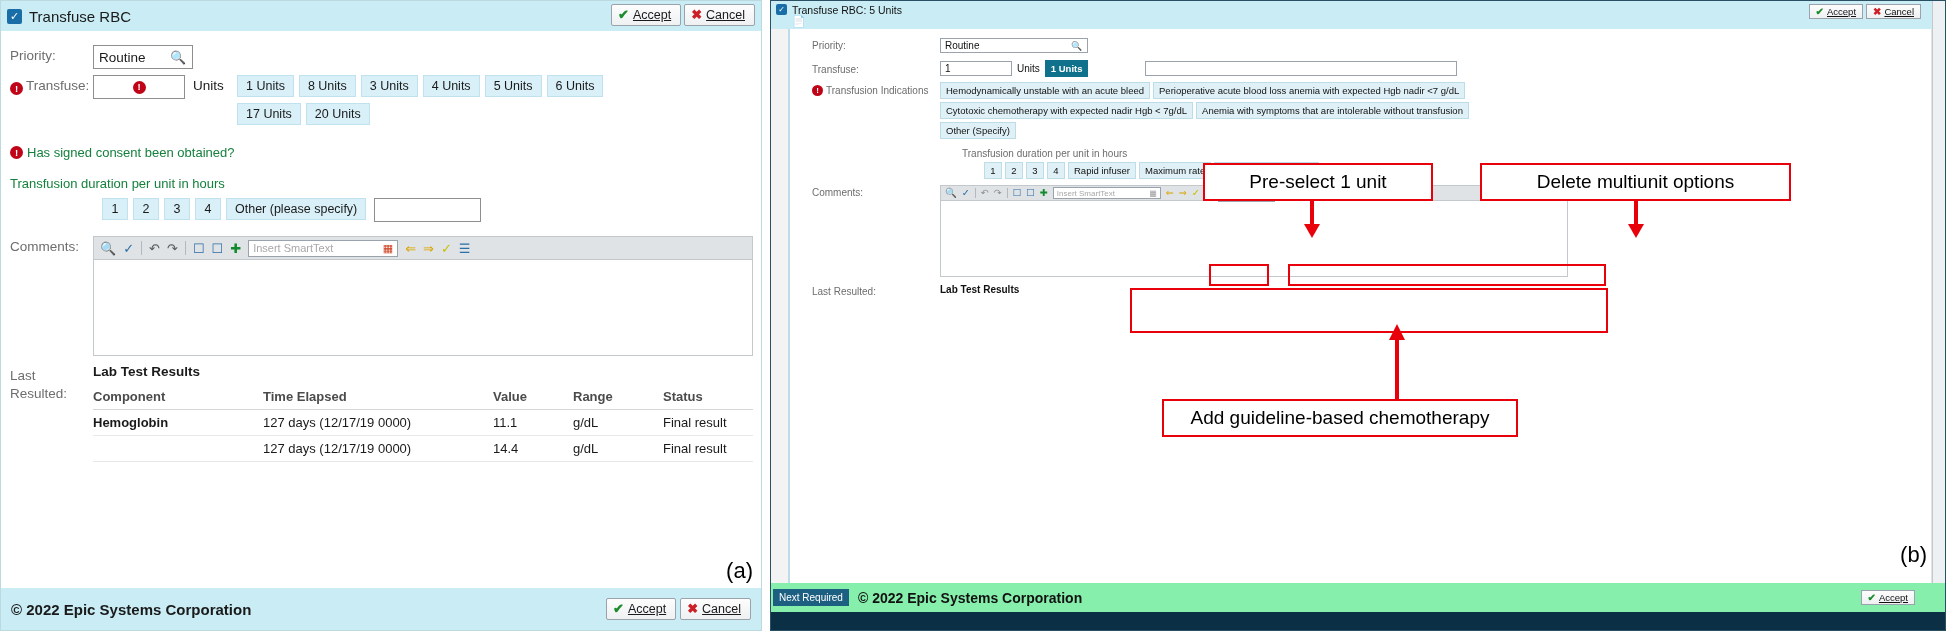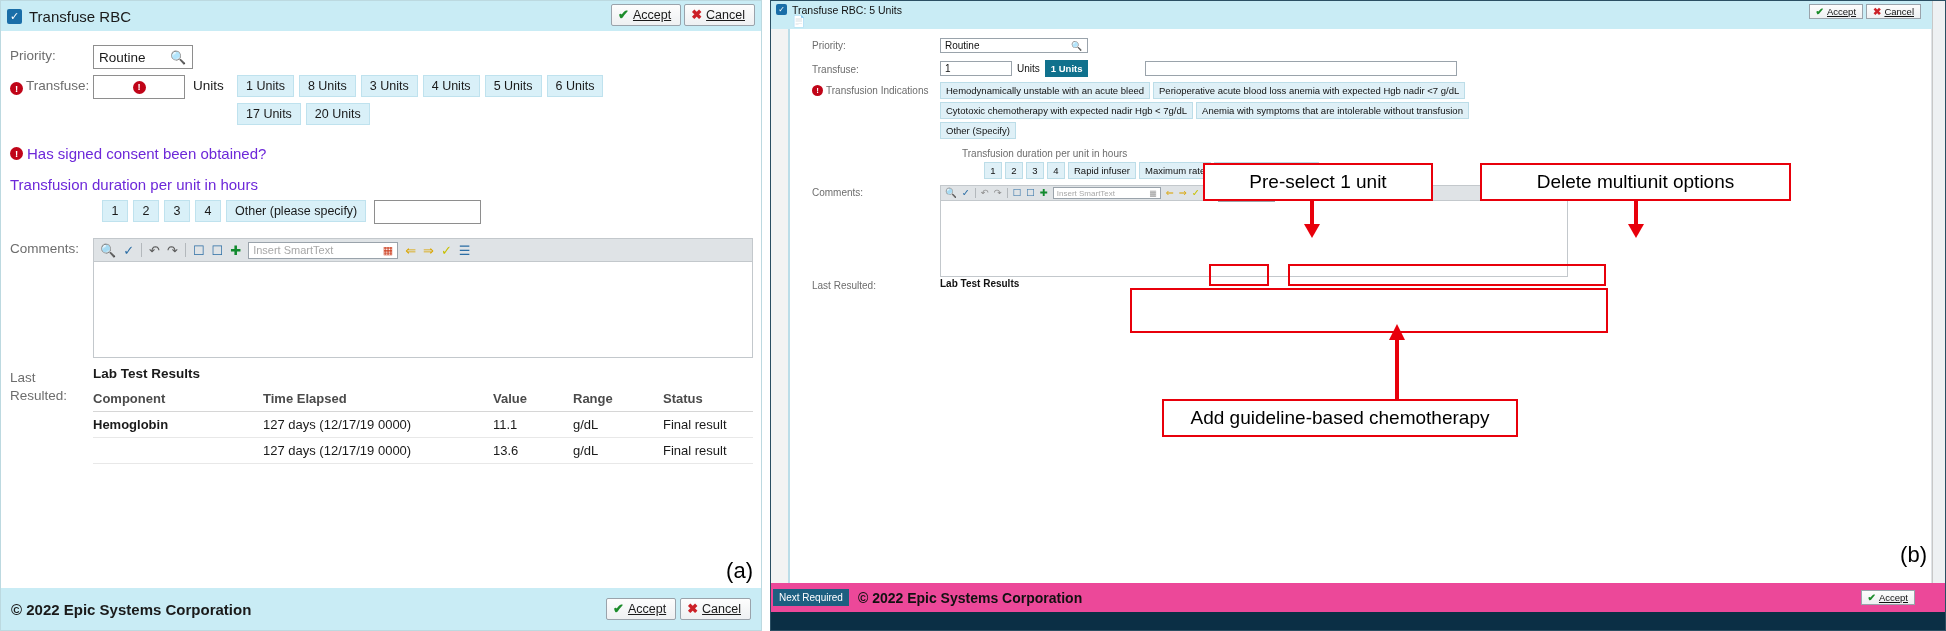--- a/index.html
+++ b/index.html
@@ -48,21 +48,21 @@
     display:flex; align-items:center; padding:0 5px;
     font-size:13.5px; color:#1a1a1a; position:relative;
   }
   .mag { margin-left:auto; color:#4a4a4a; font-size:13px; }
   .opt {
     background:#d9f0f8; border:1px solid #bfe2ee; color:#1a1a1a;
     font-size:12.5px; padding:3px 8px; margin-right:5px; margin-bottom:6px;
     display:inline-block; white-space:nowrap;
   }
   .opts { display:flex; flex-wrap:wrap; }
-  .qtext { color:#6d28d9; font-size:15px; }
+  .qtext { color:#15803d; font-size:13px; }
 
   .cm-toolbar {
     background:#dfe3e6; border:1px solid #c3c8cc; height:24px;
     display:flex; align-items:center; gap:7px; padding:0 6px;
   }
   .tb-ico { font-size:13px; color:#2c6ea5; line-height:1; }
   .tb-sep { width:1px; height:14px; background:#b3b8bc; }
   .smarttext {
     background:#fff; border:1px solid #9aa3ab; height:17px; width:150px;
     font-size:11px; color:#a8a8a8; display:flex; align-items:center;
@@ -115,21 +115,21 @@
   .btoolbar { background:#dfe3e6; border:1px solid #c3c8cc; height:16px;
               display:flex; align-items:center; gap:5px; padding:0 4px; }
   .b-ico { font-size:9.5px; color:#2c6ea5; line-height:1; }
   .b-smart { background:#fff; border:1px solid #9aa3ab; height:12px; width:108px;
              font-size:8px; color:#a8a8a8; display:flex; align-items:center;
              padding:0 3px; justify-content:space-between; }
   .b-comment-area { border:1px solid #c3c8cc; border-top:none; background:#fff;
                     height:76px; width:628px; }
   .b-footer { position:absolute; left:0; right:0; bottom:0; height:47px; background:#0b2f45; }
   .b-blue-bar { position:absolute; left:0; right:0; bottom:18px; height:29px;
-                background:#ec4899; display:flex; align-items:center; }
+                background:#86efac; display:flex; align-items:center; }
   .nextreq { background:#1d5f80; color:#fff; font-size:10px; padding:3px 6px; margin-left:2px; }
   .b-copy { font-size:14px; font-weight:bold; color:#111; margin-left:9px; }
   .b-rightsb { position:absolute; right:0; top:0; bottom:0; width:13px; background:#eef1f3;
                border-left:1px solid #c8c8c8; }
 
   
   .anno {
     position:absolute; border:2px solid #e8000b; background:#fff;
     display:flex; align-items:center; justify-content:center;
     font-size:19px; color:#000; padding:4px 10px; z-index:20;
@@ -253,21 +253,21 @@
             <tr>
               <td class="comp">Hemoglobin</td>
               <td>127 days (12/17/19 0000)</td>
               <td>11.1</td>
               <td>g/dL</td>
               <td>Final result</td>
             </tr>
             <tr>
               <td class="comp"></td>
               <td>127 days (12/17/19 0000)</td>
-              <td>13.6</td>
+              <td>14.4</td>
               <td>g/dL</td>
               <td>Final result</td>
             </tr>
           </tbody>
         </table>
       </div>
     </div>
 
   </div>
 
@@ -380,21 +380,21 @@
           <span class="b-ico" style="color:#2c6ea5;">☰</span>
           <span class="zoombox">
             <span>100%</span>
             <span style="color:#888;">▾</span>
           </span>
         </div>
         <div class="b-comment-area"></div>
       </div>
     </div>
 
-    <div class="brow" style="margin-top:1px;">
+    <div class="brow" style="margin-top:7px;">
       <div class="blbl">Last Resulted:</div>
       <div style="font-size:10px; font-weight:bold; color:#111;">Lab Test Results</div>
     </div>
   </div>
 
   <div class="b-footer">
     <div class="b-blue-bar">
       <span class="nextreq">Next Required</span>
       <span class="b-copy">© 2022 Epic Systems Corporation</span>
       <span class="b-btn" style="margin-left:auto; margin-right:30px;">

